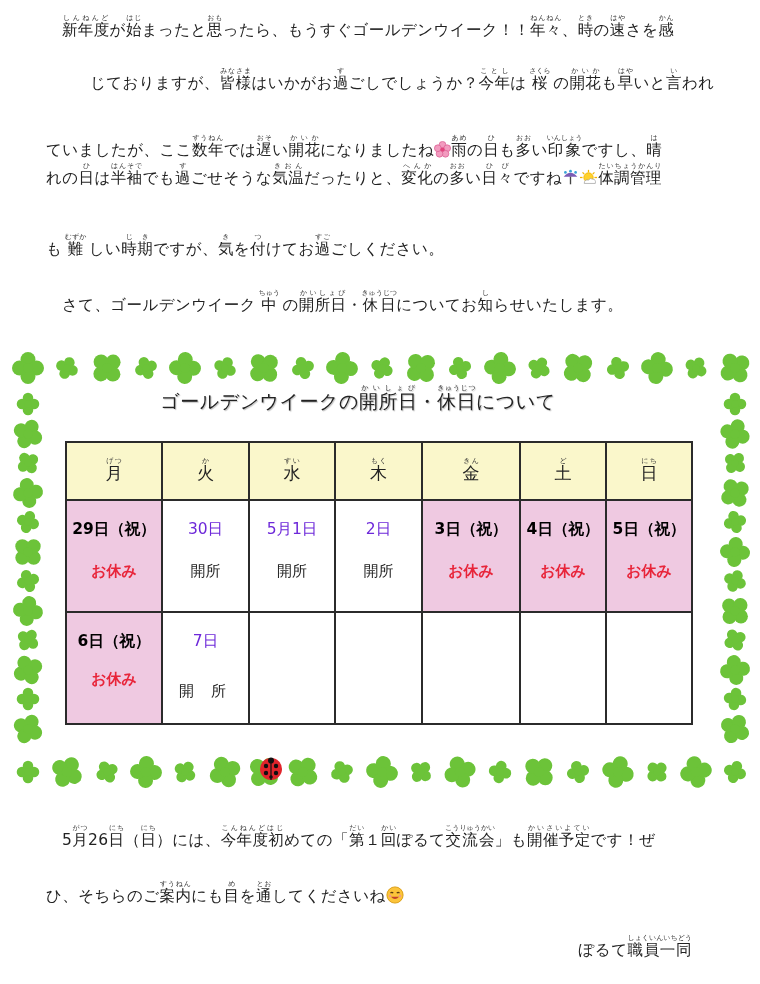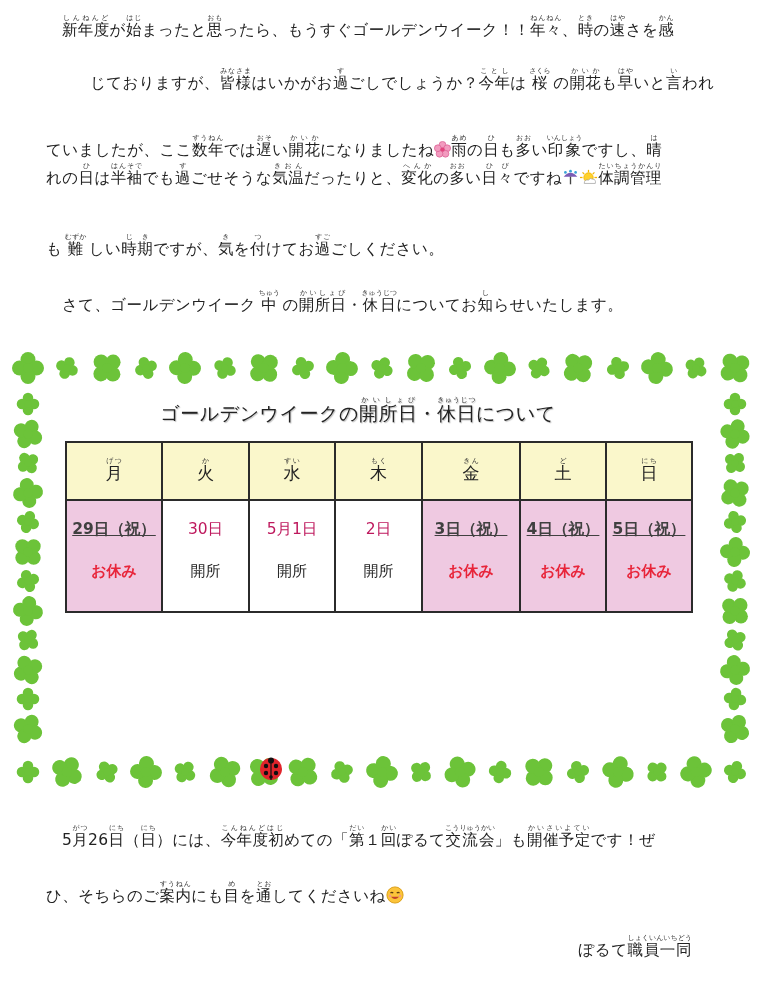--- a/index.html
+++ b/index.html
@@ -13,42 +13,42 @@
       font-size: 15.5px; letter-spacing: 0.4px; color: #222;
     }
     ruby rt { font-size: 7px; color: #333; letter-spacing: 0; }
     .emoji { display: inline-block; vertical-align: -3px; }
 
     
     .clover { position: absolute; }
     .clover svg { display: block; }
 
     .title {
-      position: absolute; left: 0; width: 716px; top: 396px; text-align: center;
+      position: absolute; left: 0; width: 716px; top: 384px; text-align: center;
       font-size: 19px; color: #222; letter-spacing: 0.5px;
       text-shadow: 1px 1px 1px rgba(0,0,0,0.25);
     }
     .title rt { font-size: 7px; }
 
     table.cal {
       position: absolute; left: 65px; top: 441px;
       border-collapse: collapse; table-layout: fixed; padding-left: 44px;
     }
     table.cal td {
       border: 2px solid #2b2b2b; text-align: center; vertical-align: top; padding: 0;
     }
     table.cal tr.hdr td { background: #faf7cb; height: 56px; vertical-align: middle; font-size: 17px; }
     table.cal tr.r td { height: 110px; }
     td.holiday { background: #efc9e1; }
     td.open { background: #ffffff; }
     .date { display: block; margin-top: 18px; font-size: 15.5px; }
-    .holiday .date { color: #404040; font-weight: bold; text-decoration: underline; }
+    .holiday .date { color: #000000; font-weight: bold; }
     .status { display: block; margin-top: 22px; font-size: 15px; }
     .holiday .status { color: #e8253a; font-weight: bold; }
-    .open .date { color: #be185d; }
+    .open .date { color: #6d28d9; }
     .open .status { color: #222; }
     .spaced { letter-spacing: 6px; }
 
     .sign { position: absolute; right: 68px; top: 934px; font-size: 15.5px; letter-spacing: 0.5px; font-family: Liberation Mono, monospace; }
   </style>
 </head>
 <body>
 
 <div class="line" style="top:14px;">
   　<ruby>新年度<rt>しんねんど</rt></ruby>が<ruby>始<rt>はじ</rt></ruby>まったと<ruby>思<rt>おも</rt></ruby>ったら、もうすぐゴールデンウイーク！！<ruby>年々<rt>ねんねん</rt></ruby>、<ruby>時<rt>とき</rt></ruby>の<ruby>速<rt>はや</rt></ruby>さを<ruby>感<rt>かん</rt></ruby>
@@ -839,20 +839,35 @@
         </td>
     <td class="holiday">
           <span class="date">4日（祝）</span>
           <span class="status">お休み</span>
         </td>
     <td class="holiday">
           <span class="date">5日（祝）</span>
           <span class="status">お休み</span>
         </td>
   </tr>
+  <tr class="r">
+    <td class="holiday">
+          <span class="date">6日（祝）</span>
+          <span class="status" style="margin-top:18px;">お休み</span>
+        </td>
+    <td class="open">
+          <span class="date">7日</span>
+          <span class="status spaced" style="margin-top:30px;">開 所</span>
+        </td>
+    <td class="open"></td>
+    <td class="open"></td>
+    <td class="open"></td>
+    <td class="open"></td>
+    <td class="open"></td>
+  </tr>
 </tbody>
   </table>
 
 <div class="line" style="top:824px;">
   　5<ruby>月<rt>がつ</rt></ruby>26<ruby>日<rt>にち</rt></ruby>（<ruby>日<rt>にち</rt></ruby>）には、<ruby>今年度初<rt>こんねんどはじ</rt></ruby>めての「<ruby>第<rt>だい</rt></ruby>１<ruby>回<rt>かい</rt></ruby>ぽるて<ruby>交流会<rt>こうりゅうかい</rt></ruby>」も<ruby>開催予定<rt>かいさいよてい</rt></ruby>です！ぜ
 </div>
 <div class="line" style="top:880px;">
   ひ、そちらのご<ruby>案内<rt>すうねん</rt></ruby>にも<ruby>目<rt>め</rt></ruby>を<ruby>通<rt>とお</rt></ruby>してくださいね<span class="emoji"><svg width="18" height="18" viewBox="0 0 20 20">
         <circle cx="10" cy="10" r="9" fill="#fcc43a" stroke="#d89a10"></circle>
         <path d="M5 8 Q6.5 6 8 8" stroke="#5a3a10" stroke-width="1.3" fill="none"></path>

